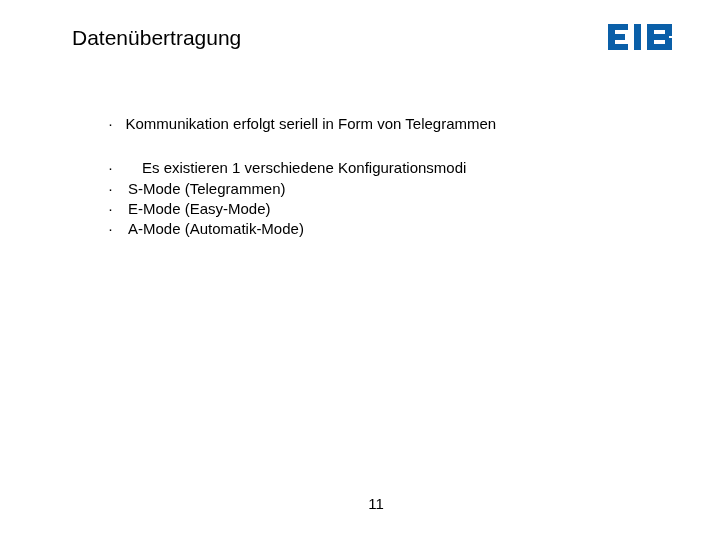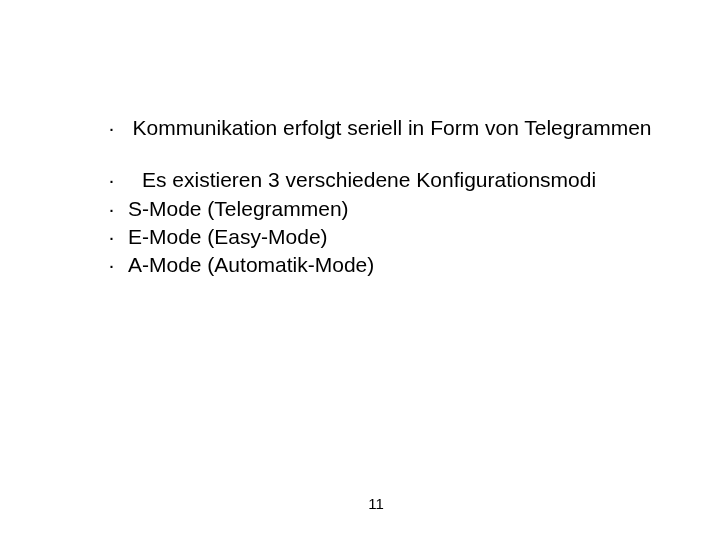--- a/index.html
+++ b/index.html
@@ -1,44 +1,67 @@
 <!DOCTYPE html>
 <html><head>
 <meta charset="utf-8">
 <style>
   * { margin: 0; padding: 0; box-sizing: border-box; }
   html, body { width: 720px; height: 540px; background: #fff; font-family: Verdana, Arial, sans-serif; color: #000; }
   .slide { position: relative; width: 720px; height: 540px; }
   .header { position: absolute; top: 26px; left: 72px; right: 36px; display: flex; justify-content: space-between; align-items: flex-start; }
   .title { font-size: 21px; font-weight: 400; }
   .logo { margin-top: -2px; }
-  .content { position: absolute; top: 114px; left: 108px; right: 60px; font-size: 21px; line-height: 1.35; }
+  .content { position: absolute; top: 114px; left: 108px; right: 60px; font-size: 15px; line-height: 1.35; }
   .para { margin-bottom: 24px; }
   .group .line { display: flex; }
   .group .line .bullet { width: 20px; flex-shrink: 0; }
   .group .line.first .bullet { width: 34px; }
   .pagenum { position: absolute; bottom: 28px; left: 0; right: 0; text-align: center; font-size: 15px; margin-left: 32px; }
 </style>
 </head>
 <body>
 
 <div class="slide">
 
+  <div class="header">
+    <div class="title">Datenübertragung</div>
+    <div class="logo">
+      <svg width="76" height="26" viewBox="0 0 76 26">
+        <g fill="#0a5fa8">
+
+          <rect x="0" y="0" width="20" height="6"></rect>
+          <rect x="0" y="0" width="7" height="26"></rect>
+          <rect x="0" y="10" width="17" height="6"></rect>
+          <rect x="0" y="20" width="20" height="6"></rect>
+
+          <rect x="26" y="0" width="7" height="26"></rect>
+
+          <rect x="39" y="0" width="7" height="26"></rect>
+          <rect x="39" y="0" width="22" height="6"></rect>
+          <rect x="39" y="10" width="22" height="6"></rect>
+          <rect x="39" y="20" width="22" height="6"></rect>
+          <rect x="57" y="0" width="7" height="12"></rect>
+          <rect x="57" y="14" width="7" height="12"></rect>
+        </g>
+      </svg>
+    </div>
+  </div>
 
   <div class="content">
 
     <div class="para">
       <span>·&nbsp;&nbsp;&nbsp;</span><span>Kommunikation erfolgt seriell in Form von Telegrammen</span>
     </div>
 
 
     <div class="group">
       <div class="line first">
         <span class="bullet">·</span>
-        <span>Es existieren 3 verschiedene Konfigurationsmodi</span>
+        <span>Es existieren 1 verschiedene Konfigurationsmodi</span>
       </div>
       <div class="line">
         <span class="bullet">·</span>
         <span>S-Mode (Telegrammen)</span>
       </div>
       <div class="line">
         <span class="bullet">·</span>
         <span>E-Mode (Easy-Mode)</span>
       </div>
       <div class="line">

